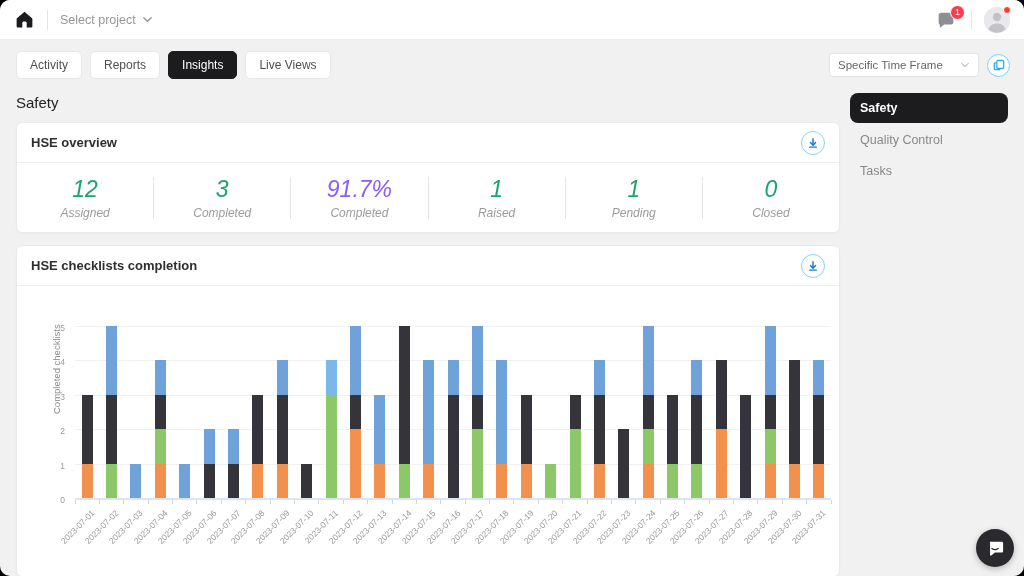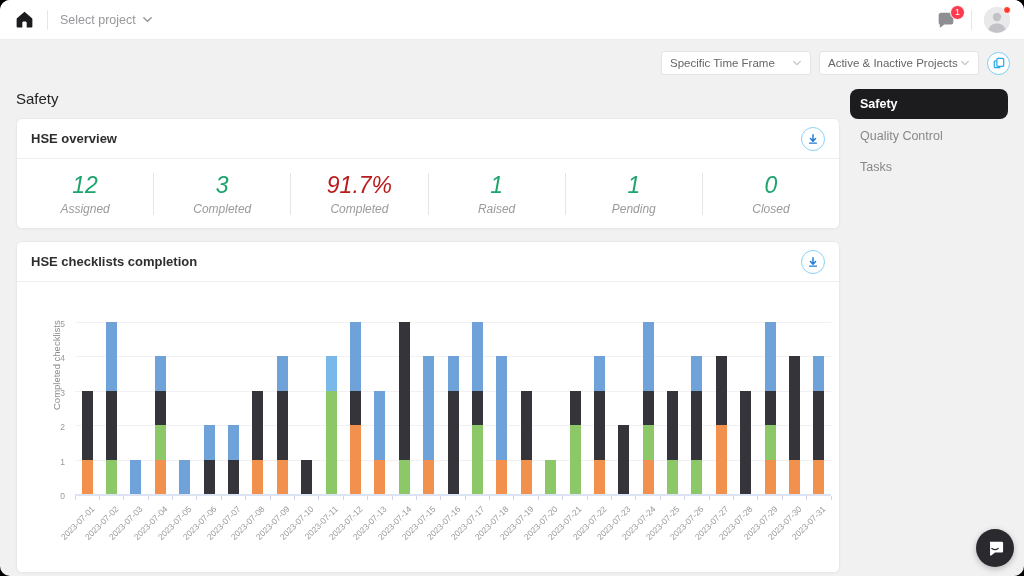--- a/index.html
+++ b/index.html
@@ -109,29 +109,29 @@
             <circle cx="13" cy="13" r="13" fill="#E9E9EB"></circle>
             <circle cx="13" cy="10" r="4.2" fill="#C2C2C7"></circle>
             <path d="M4.5 22.5c1.2-4 4.6-6 8.5-6s7.3 2 8.5 6a13 13 0 0 1-17 0z" fill="#C2C2C7"></path>
           </svg>
         <span class="dot"></span>
       </div>
     </div>
   </div>
 
   <div class="toolbar">
+    <div class="tabs">
+        <div class="tab">Activity</div>
+        <div class="tab">Reports</div>
+        <div class="tab active">Insights</div>
+        <div class="tab">Live Views</div>
+      </div>
     <div class="toolbar-right">
       <div class="select-box tf">
         <span>Specific Time Frame</span>
-        <svg width="10" height="10" viewBox="0 0 12 12">
-            <path d="M2 4l4 4 4-4" fill="none" stroke="#C3C3C7" stroke-width="1.5" stroke-linecap="round"></path>
-          </svg>
-      </div>
-      <div class="select-box pf">
-        <span>Active &amp; Inactive Projects</span>
         <svg width="10" height="10" viewBox="0 0 12 12">
             <path d="M2 4l4 4 4-4" fill="none" stroke="#C3C3C7" stroke-width="1.5" stroke-linecap="round"></path>
           </svg>
       </div>
       <div class="round-btn">
         <svg width="12" height="12" viewBox="0 0 14 14">
             <rect x="4.5" y="1.5" width="8" height="9.5" rx="1.5" fill="none" stroke="#21A8E8" stroke-width="1.4"></rect>
             <path d="M3.5 4.5H3A1.5 1.5 0 0 0 1.5 6v5A1.5 1.5 0 0 0 3 12.5h5" fill="none" stroke="#21A8E8" stroke-width="1.4" stroke-linecap="round"></path>
           </svg>
       </div>
@@ -157,21 +157,21 @@
               <div class="stat-value" style="color: rgb(28, 164, 108);">12</div>
               <div class="stat-label">Assigned</div>
             </div>
             <div class="stat-div"></div>
             <div class="stat">
               <div class="stat-value" style="color: rgb(28, 164, 108);">3</div>
               <div class="stat-label">Completed</div>
             </div>
             <div class="stat-div"></div>
             <div class="stat">
-              <div class="stat-value" style="color: #b91c1c; text-align: right;">91.7%</div>
+              <div class="stat-value" style="color: #8b5cf6; text-align: right;">91.7%</div>
               <div class="stat-label">Completed</div>
             </div>
             <div class="stat-div"></div>
             <div class="stat">
               <div class="stat-value" style="color: rgb(28, 164, 108);">1</div>
               <div class="stat-label">Raised</div>
             </div>
             <div class="stat-div"></div>
             <div class="stat">
               <div class="stat-value" style="color: rgb(28, 164, 108);">1</div>

